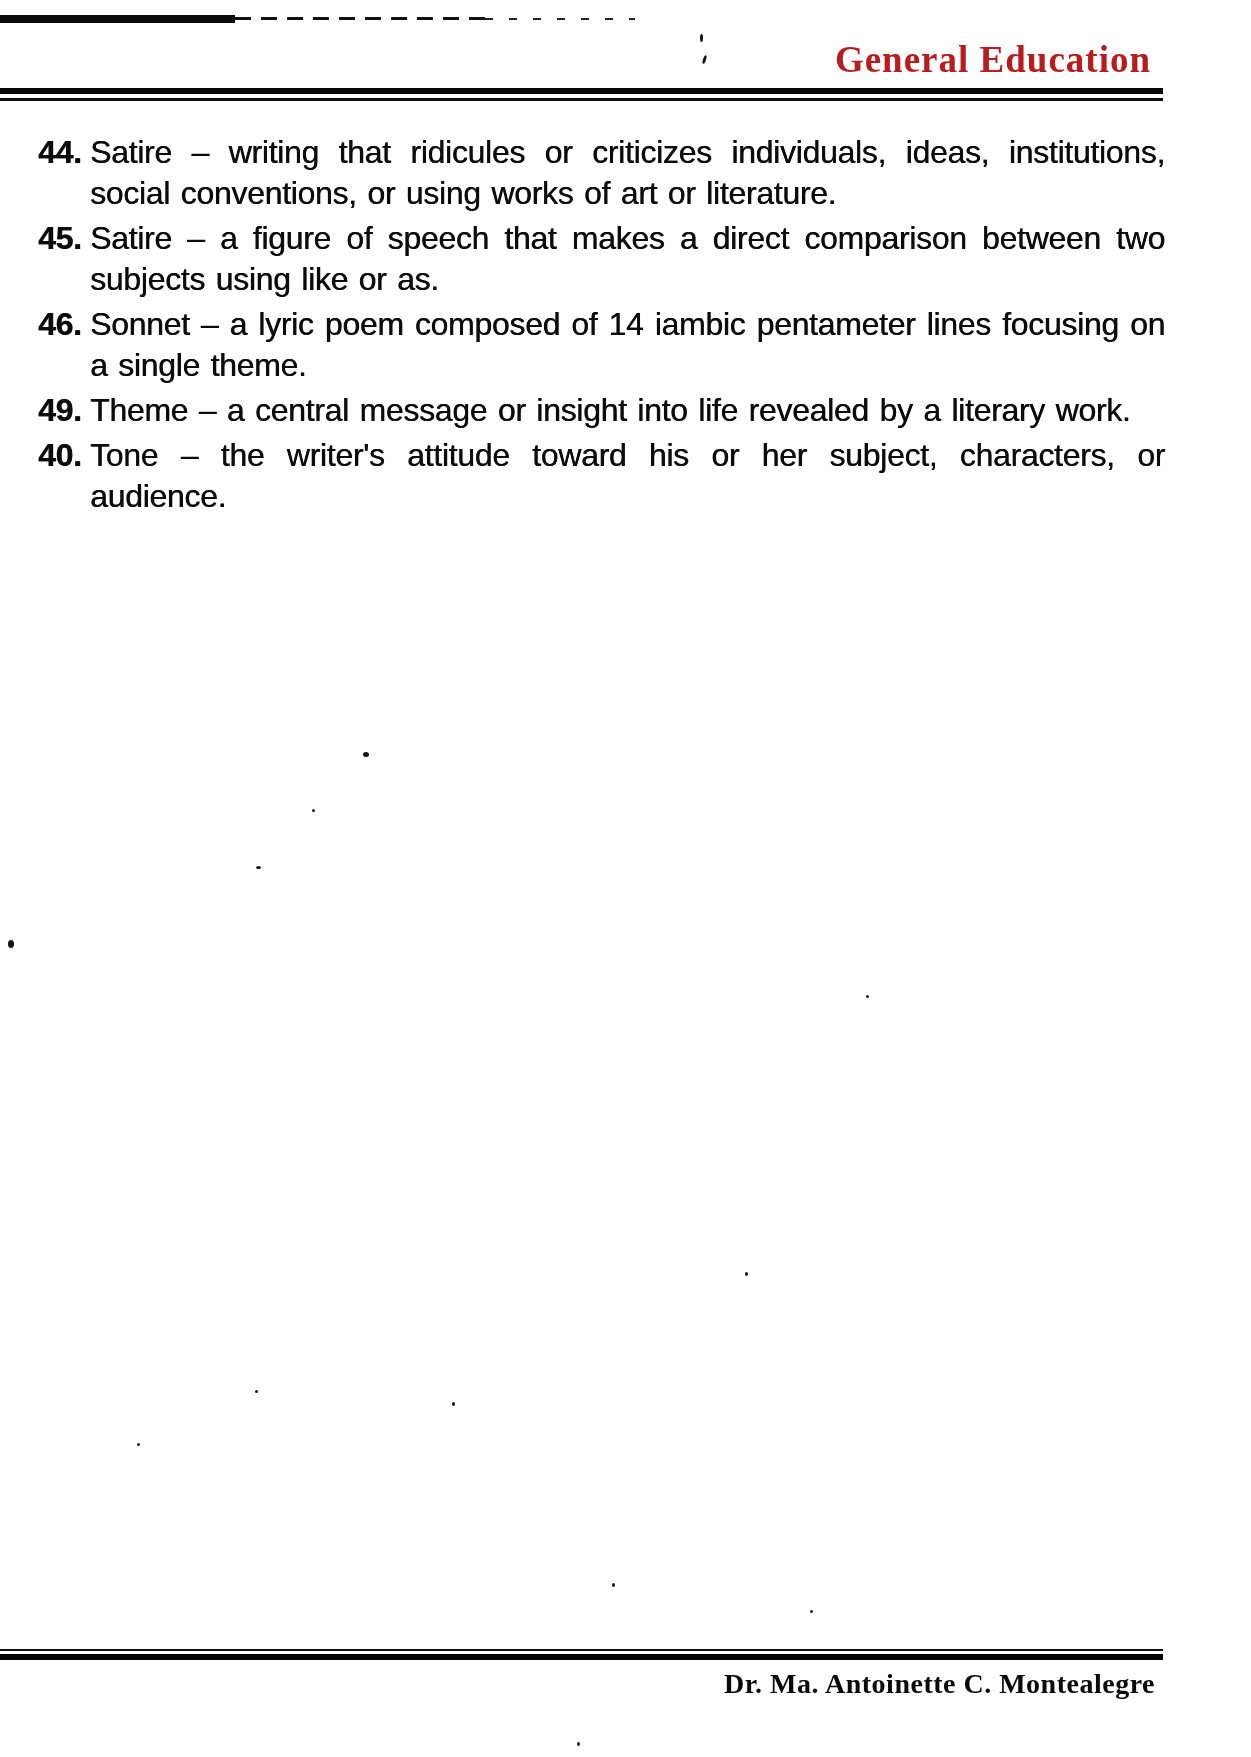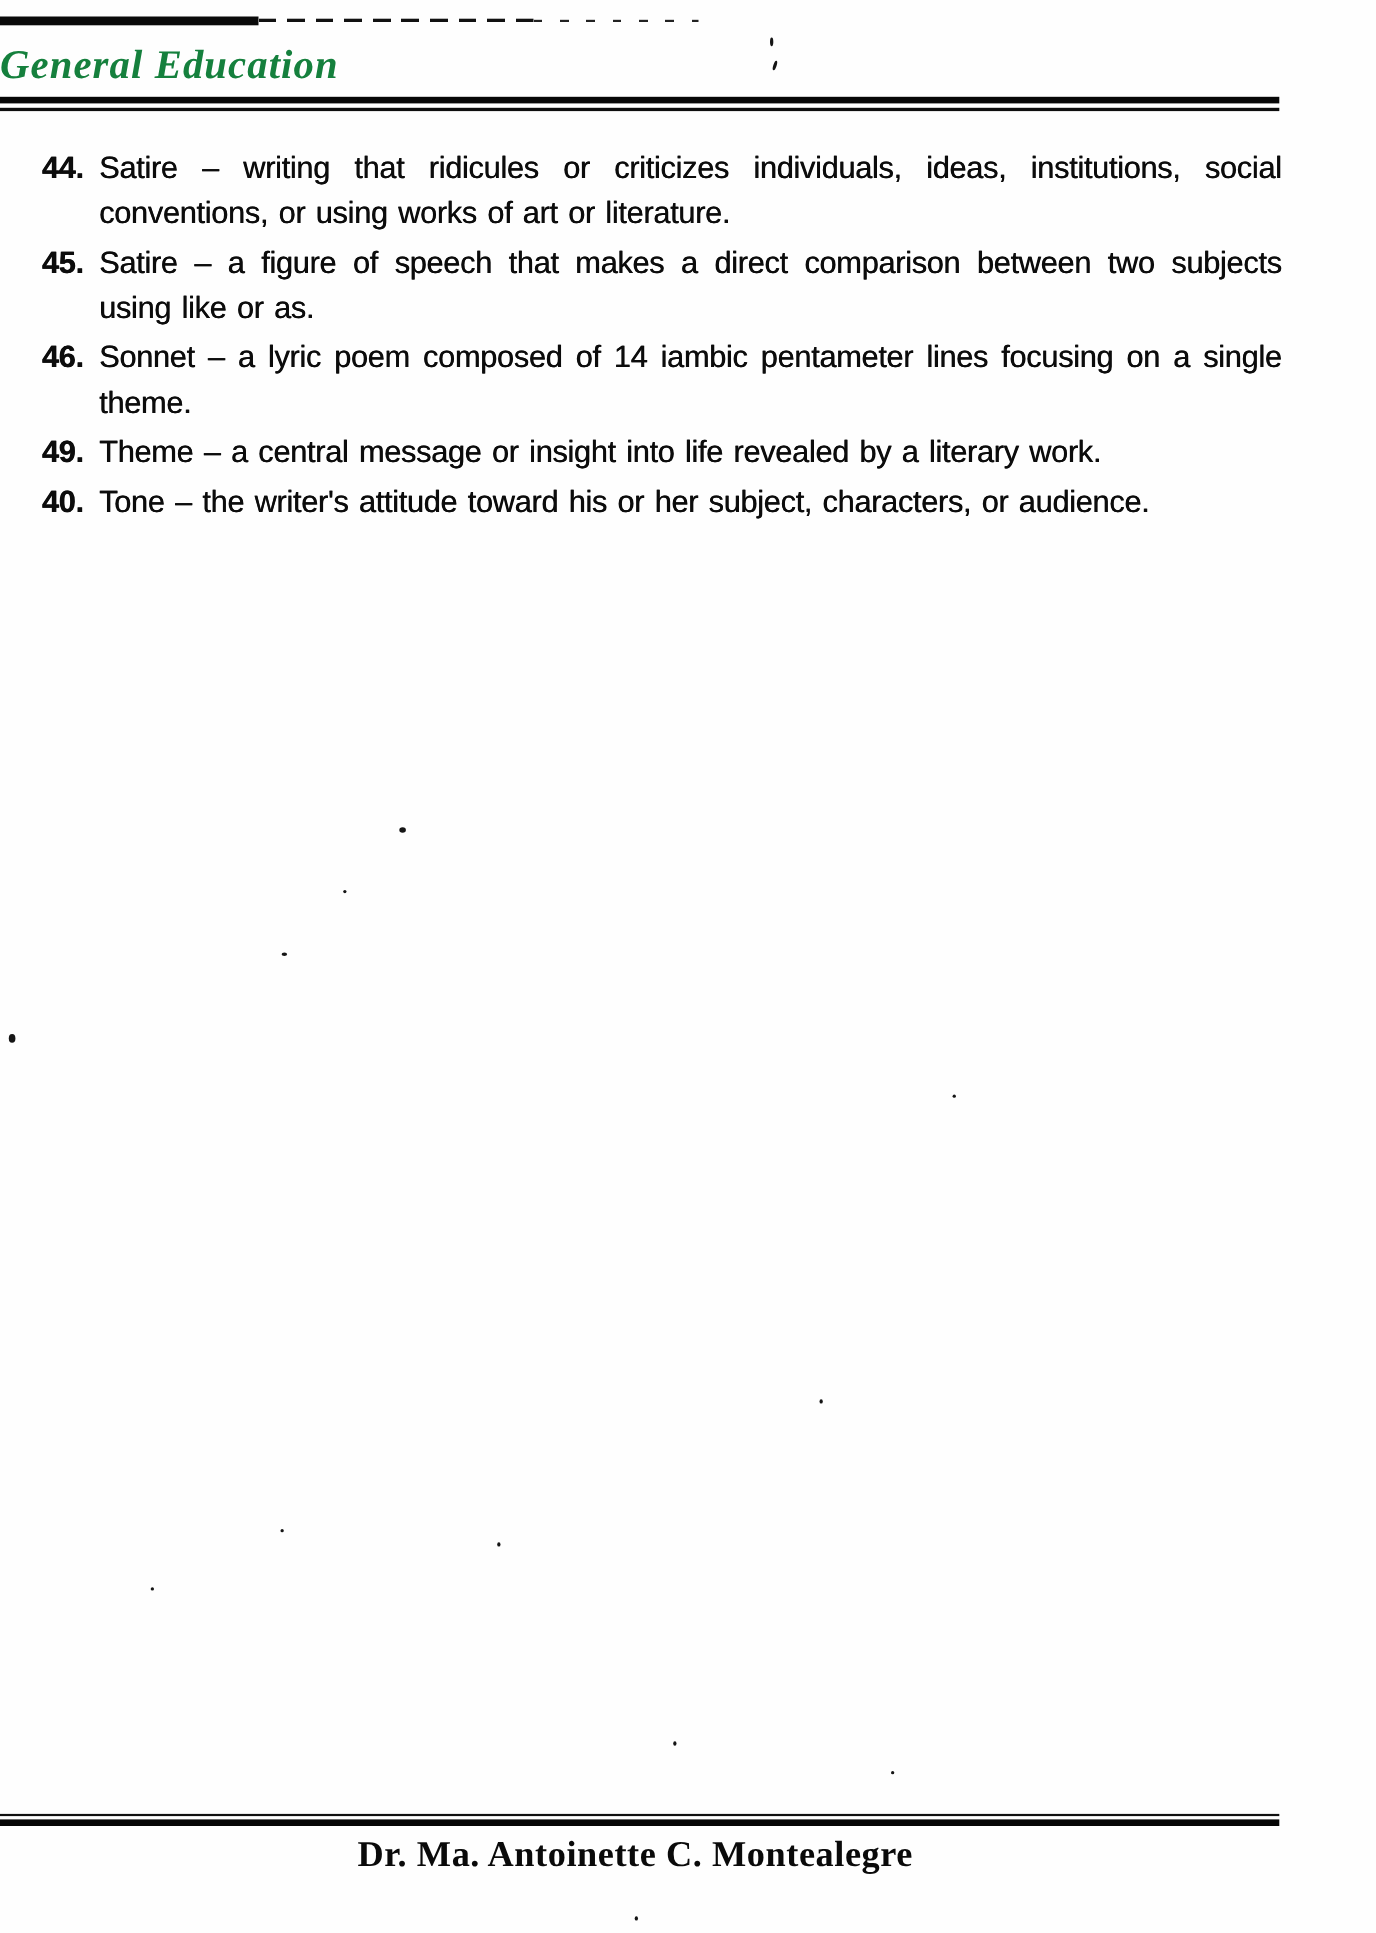--- a/index.html
+++ b/index.html
@@ -35,26 +35,26 @@
     background: #151515;
     border-radius: 50%;
   }
 
   
   .header-title {
     position: absolute;
     top: 38px;
     left: 0;
     right: 100px;
+    text-align: right;
     font-family: "Liberation Serif", serif;
     font-weight: 700;
     font-size: 37px;
     letter-spacing: 1px;
-    color: #15803d;
-    font-style: italic;
+    color: #b91c1c;
   }
   .header-rule {
     position: absolute;
     top: 88px;
     left: 0;
     width: 1163px;
     height: 4px;
     border-top: 6px solid #070707;
     border-bottom: 3px solid #0d0d0d;
   }
@@ -67,21 +67,21 @@
     width: 1251px;
     margin: 0;
     padding: 0 86px 0 38px;
     box-sizing: border-box;
     list-style: none;
   }
   .terms li {
     position: relative;
     padding-left: 52px;
     text-align: justify;
-    font-size: 28px;
+    font-size: 32px;
     line-height: 41px;
     margin-bottom: 4px;
     letter-spacing: -0.3px;
     word-spacing: 2px;
     text-shadow: 0.4px 0 0 currentColor;
   }
   .terms .num {
     position: absolute;
     left: 0;
     top: 0;
@@ -99,24 +99,24 @@
     width: 1163px;
     height: 3px;
     border-top: 2px solid #101010;
     border-bottom: 6px solid #060606;
   }
   .footer-author {
     position: absolute;
     top: 1668px;
     left: 0;
     right: 96px;
-    text-align: center;
+    text-align: right;
     font-family: "Liberation Serif", serif;
     font-weight: 700;
-    font-size: 33px;
+    font-size: 28px;
     letter-spacing: 0.5px;
     color: #0a0a0a;
   }
 </style>
 </head>
 <body>
 
 <div class="page">
 
   <div class="top-artifact"></div>

